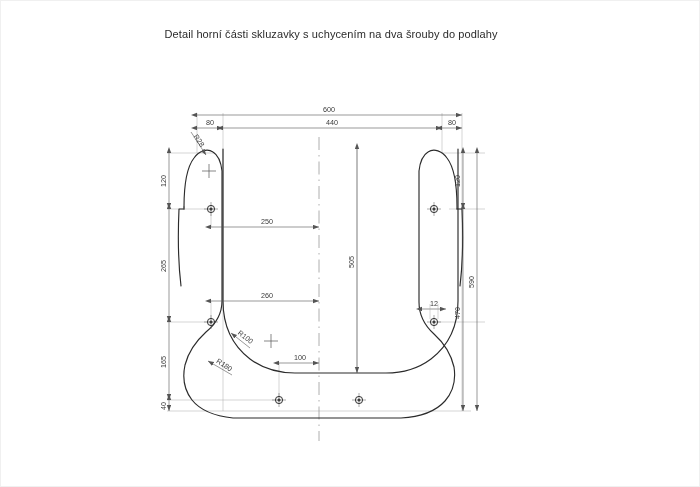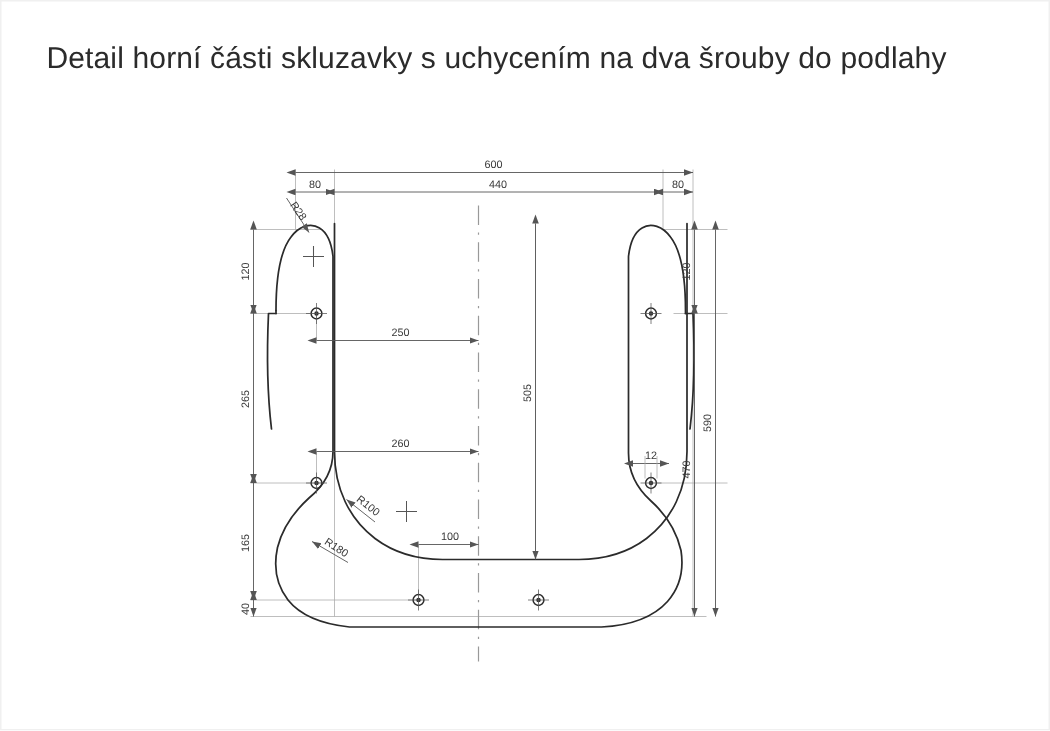--- a/index.html
+++ b/index.html
@@ -20,21 +20,21 @@
     border: 1px solid #f0f0f0;
     overflow: hidden;
   }
   #title {
     position: absolute;
     left: 0;
     top: 27px;
     width: 660px;
     text-align: center;
     font-family: "Liberation Sans", sans-serif;
-    font-size: 20px;
+    font-size: 11px;
     font-weight: 400;
     color: #2b2b2b;
     letter-spacing: 0.1px;
     white-space: nowrap;
   }
   #drawing {
     position: absolute;
     left: 0;
     top: 0;
     width: 700px;

